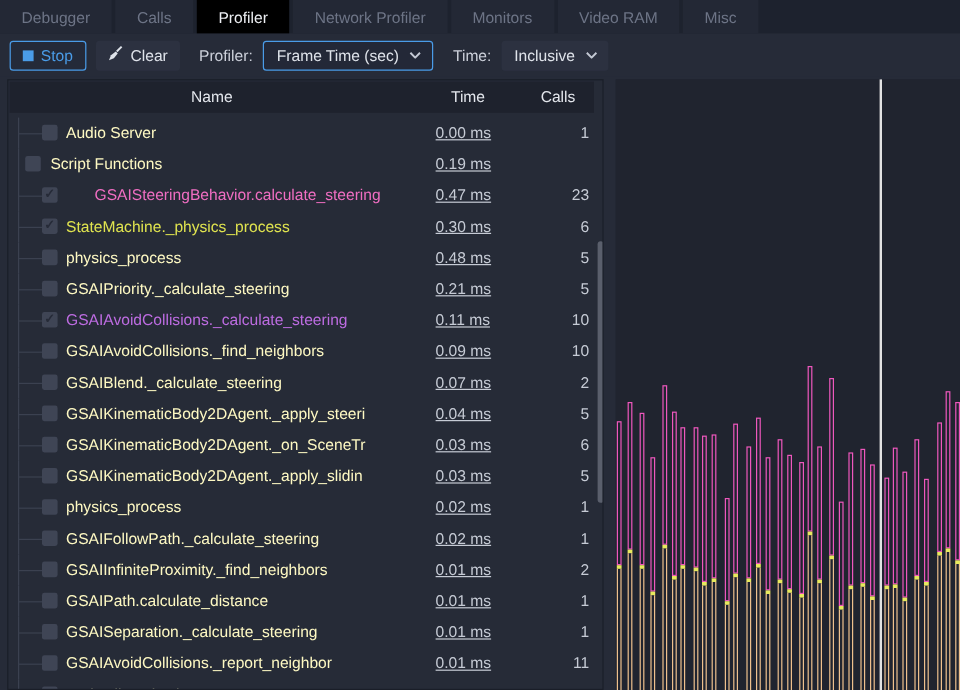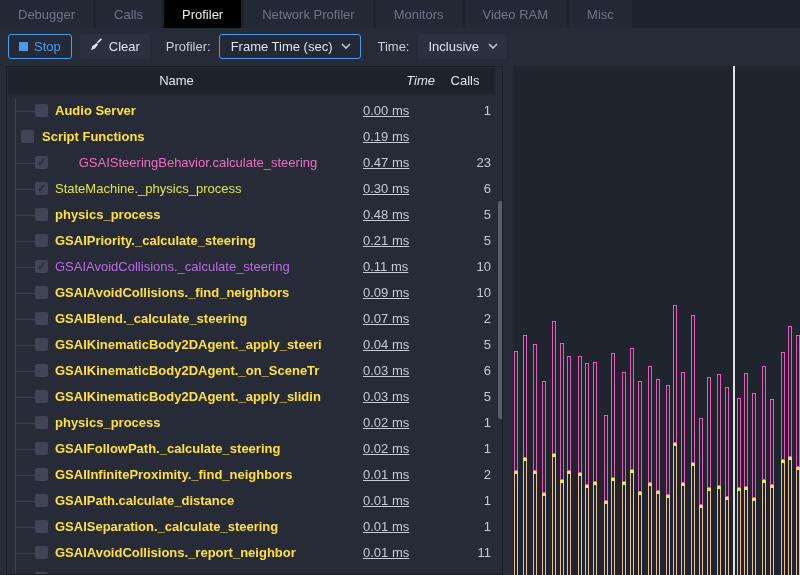--- a/index.html
+++ b/index.html
@@ -26,34 +26,34 @@
           border-radius:3px;background:#2c3140;color:#dfe3ea;}
   .select.focused{background:#232837;border:1px solid #4a9ce8;}
   .chev svg{display:block;}
 
   
   .tree-panel{position:absolute;left:6px;top:66px;width:497px;height:509px;
               background:#262b37;border:1px solid #1a1e28;overflow:hidden;}
   .tree-header{position:absolute;left:1px;top:1px;width:487px;height:26px;background:#1e222d;
                display:flex;color:#e3e6ec;}
   .th-name{flex:1;text-align:center;line-height:26px;}
-  .th-time{width:90px;text-align:right;line-height:26px;font-style:italic;}
+  .th-time{width:90px;text-align:center;line-height:26px;}
   .th-calls{width:60px;text-align:center;line-height:26px;}
   .rows{position:absolute;left:0;top:31px;width:497px;}
   .row{position:absolute;left:0;width:497px;height:26px;line-height:26px;display:flex;}
   .row .vguide{position:absolute;left:8px;top:0;width:1px;height:26px;background:#3b4150;}
   .row .hguide{position:absolute;left:8px;top:13px;width:20px;height:1px;background:#3b4150;}
   .cb{position:absolute;top:6px;width:13px;height:13px;border-radius:2px;background:#3f4555;
       color:#262b38;font-size:11px;font-weight:bold;line-height:13px;text-align:center;}
   .row.lvl1 .cb{left:14px;}
   .row.lvl2 .cb{left:28px;}
   .rname{position:absolute;overflow:hidden;white-space:nowrap;right:163px;}
   .row.lvl1 .rname{left:35px;}
   .row.lvl2 .rname{left:48px;}
-  .rname.default{color:#fde047;font-weight:bold;} .rname.pink{color:#f06ec2;text-align:center;}
+  .rname.default{color:#fef9c3;} .rname.pink{color:#f06ec2;text-align:center;}
   .rname.yellow{color:#e0e44f;} .rname.purple{color:#bd6ce1;}
   .rtime{position:absolute;left:356px;width:84px;text-decoration:underline;}
   .rcalls{position:absolute;left:394px;width:90px;text-align:right;}
   .tree-scrollbar{position:absolute;left:491px;top:134px;width:5px;height:218px;
                   border-radius:3px;background:#5a5f6c;}
 
   .graph-panel{position:absolute;left:513px;top:66px;width:287px;height:509px;
                background:#20242f;overflow:hidden;}
   .playhead{position:absolute;top:0;width:2px;background:#e2e2e2;}
   .bar{position:absolute;width:4px;}

